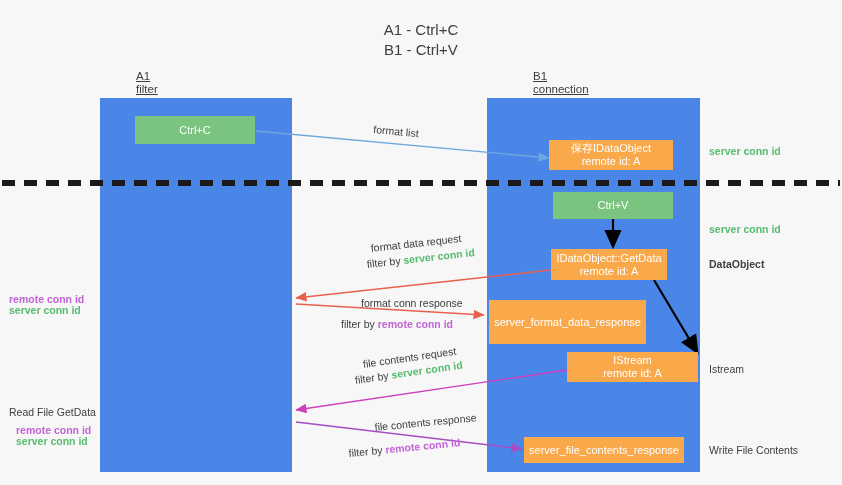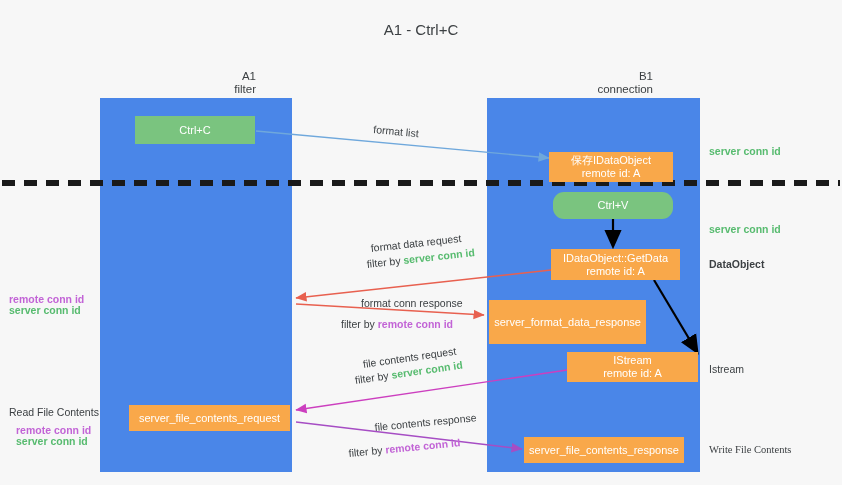--- a/index.html
+++ b/index.html
@@ -13,22 +13,23 @@
   #stage{position:absolute;left:0;top:12px;width:842px;height:485px;}
   svg#wires{position:absolute;left:0;top:0;width:842px;height:485px;pointer-events:none;}
 
   .title{
     position:absolute;left:0;top:8px;width:842px;text-align:center;
     font-size:15px;color:#3c4043;line-height:20px;
   }
   .title div{white-space:pre;}
 
   .col-head{
-    position:absolute;text-align:right;font-size:11.5px;color:#3c4043;
+    position:absolute;text-align:left;font-size:11.5px;color:#3c4043;
     line-height:13px;
+    text-decoration:underline;
   }
   .lane{position:absolute;background:#4a86e8;}
 
   .nodebox{
     position:absolute;box-sizing:border-box;
     display:flex;flex-direction:column;align-items:center;justify-content:center;
     color:#ffffff;font-size:11px;line-height:13px;text-align:center;
   }
   .orange{background:#f9a84a;}
   .green{background:#7ac47f;}
@@ -47,20 +48,21 @@
   .side-label.green-t{color:#57bb6f;font-weight:bold;}
   .side-label.purple-t{color:#c264d6;font-weight:bold;}
 </style>
 </head>
 <body>
 
 <div id="stage">
 
   <div class="title">
     <div>A1 - Ctrl+C</div>
+    <div>B1 - Ctrl+V</div>
   </div>
 
   <div class="lane" style="left:100px;top:86px;width:192px;height:374px;"></div>
   <div class="lane" style="left:487px;top:86px;width:213px;height:374px;"></div>
 
   <div class="col-head" style="left:136px;top:58px;width:120px;">
     <div>A1</div>
     <div>filter</div>
   </div>
   <div class="col-head" style="left:533px;top:58px;width:120px;">
@@ -101,47 +103,44 @@
 
     <path d="M296,410 L522,437" stroke="#a64dc4" stroke-width="1.4" fill="none" marker-end="url(#ah-purple)"></path>
 
     <path d="M2,171 L840,171" stroke="#1a1a1a" stroke-width="6" stroke-dasharray="13 9" fill="none" stroke-linecap="butt"></path>
   </svg>
 
   <div class="nodebox green" style="left:135px;top:104px;width:120px;height:28px;">
     <span>Ctrl+C</span>
   </div>
 
-  <div class="nodebox orange" style="left:549px;top:128px;width:124px;height:30px;margin-top:12px;">
+  <div class="nodebox orange" style="left:549px;top:128px;width:124px;height:30px;">
     <span>保存IDataObject</span>
     <span>remote id: A</span>
   </div>
 
-  <div class="nodebox green" style="left:553px;top:180px;width:120px;height:27px;border-radius:11px;">
+  <div class="nodebox green" style="left:553px;top:180px;width:120px;height:27px;">
     <span>Ctrl+V</span>
   </div>
 
-  <div class="nodebox orange" style="left:551px;top:237px;width:129px;height:31px;">
+  <div class="nodebox orange" style="left:551px;top:237px;width:116px;height:31px;">
     <span>IDataObject::GetData</span>
     <span>remote id: A</span>
   </div>
 
   <div class="nodebox orange" style="left:567px;top:340px;width:131px;height:30px;">
     <span>IStream</span>
     <span>remote id: A</span>
   </div>
 
 
   <div class="nodebox orange" style="left:489px;top:288px;width:157px;height:44px;">
     <span>server_format_data_response</span>
   </div>
 
-  <div class="nodebox orange" style="left:129px;top:393px;width:161px;height:26px;">
-    <span>server_file_contents_request</span>
-  </div>
 
   <div class="nodebox orange" style="left:524px;top:425px;width:160px;height:26px;">
     <span>server_file_contents_response</span>
   </div>
 
   <div class="edge-label rot" style="left:374px;top:110px;transform:rotate(5.3deg);">
     <span>format list</span>
   </div>
 
   <div class="edge-label rot" style="left:370px;top:229px;transform:rotate(-6.3deg);">
@@ -181,33 +180,33 @@
   </div>
   <div class="side-label green-t" style="left:709px;top:210px;">
     <span>server conn id</span>
   </div>
   <div class="side-label" style="left:709px;top:245px;font-weight:bold;">
     <span>DataObject</span>
   </div>
   <div class="side-label" style="left:709px;top:350px;">
     <span>Istream</span>
   </div>
-  <div class="side-label" style="left:709px;top:431px;font-family:Liberation Serif, serif;">
+  <div class="side-label" style="left:709px;top:431px;">
     <span>Write File Contents</span>
   </div>
 
   <div class="side-label purple-t" style="left:9px;top:280px;">
     <span>remote conn id</span>
   </div>
   <div class="side-label green-t" style="left:9px;top:291px;">
     <span>server conn id</span>
   </div>
 
   <div class="side-label" style="left:9px;top:393px;">
-    <span>Read File Contents</span>
+    <span>Read File GetData</span>
   </div>
   <div class="side-label purple-t" style="left:16px;top:411px;">
     <span>remote conn id</span>
   </div>
   <div class="side-label green-t" style="left:16px;top:422px;">
     <span>server conn id</span>
   </div>
 
 </div>
 

